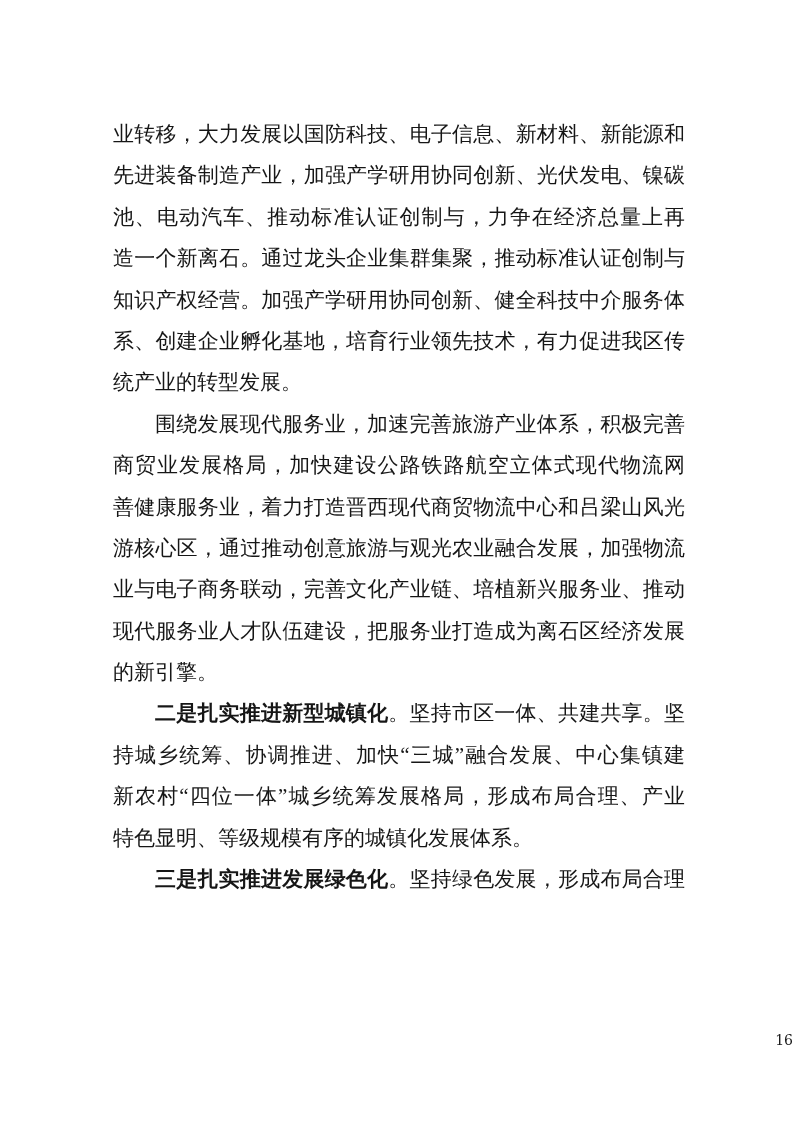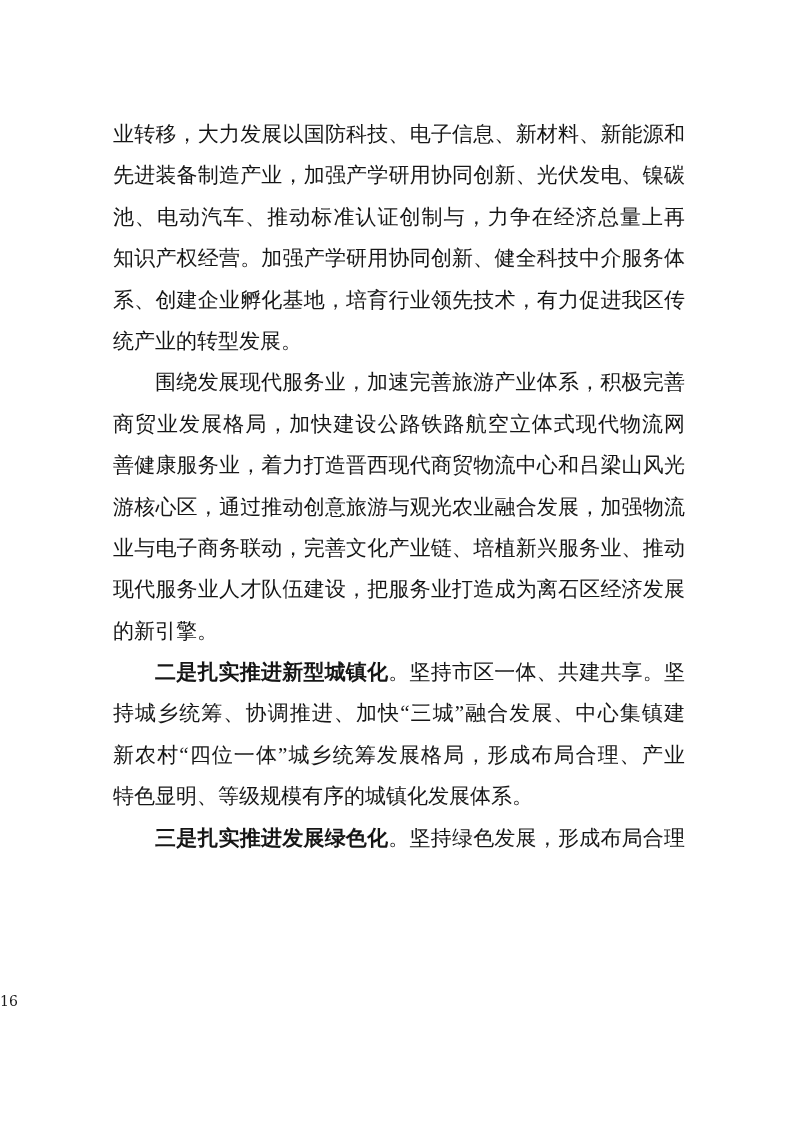--- a/index.html
+++ b/index.html
@@ -45,39 +45,40 @@
   }
   .line.indent {
     text-indent: 42px;
   }
   .seg.bold {
     font-weight: bold;
   }
   .footer {
     position: absolute;
     left: 0;
-    top: 992px;
+    top: 1031px;
     width: 793px;
-    text-align: left;
+    text-align: right;
   }
   .page-number {
     font-size: 14px;
     color: #1a1a1a;
     font-family: "DejaVu Serif", serif;
   }
 </style>
 </head>
 <body>
 
 <div class="page">
   <div class="doc-body">
       <div class="paragraph">
         <div class="line fill"><span class="seg">业转移，大力发展以国防科技、电子信息、新材料、新能源和</span></div>
         <div class="line fill"><span class="seg">先进装备制造产业，加强产学研用协同创新、光伏发电、镍碳电</span></div>
         <div class="line fill"><span class="seg">池、电动汽车、推动标准认证创制与，力争在经济总量上再</span></div>
+        <div class="line fill"><span class="seg">造一个新离石。通过龙头企业集群集聚，推动标准认证创制与</span></div>
         <div class="line fill"><span class="seg">知识产权经营。加强产学研用协同创新、健全科技中介服务体</span></div>
         <div class="line fill"><span class="seg">系、创建企业孵化基地，培育行业领先技术，有力促进我区传</span></div>
         <div class="line"><span class="seg">统产业的转型发展。</span></div>
       </div>
       <div class="paragraph">
         <div class="line fill indent"><span class="seg">围绕发展现代服务业，加速完善旅游产业体系，积极完善</span></div>
         <div class="line fill"><span class="seg">商贸业发展格局，加快建设公路铁路航空立体式现代物流网</span></div>
         <div class="line fill"><span class="seg">善健康服务业，着力打造晋西现代商贸物流中心和吕梁山风光</span></div>
         <div class="line fill"><span class="seg">游核心区，通过推动创意旅游与观光农业融合发展，加强物流</span></div>
         <div class="line fill"><span class="seg">业与电子商务联动，完善文化产业链、培植新兴服务业、推动</span></div>

